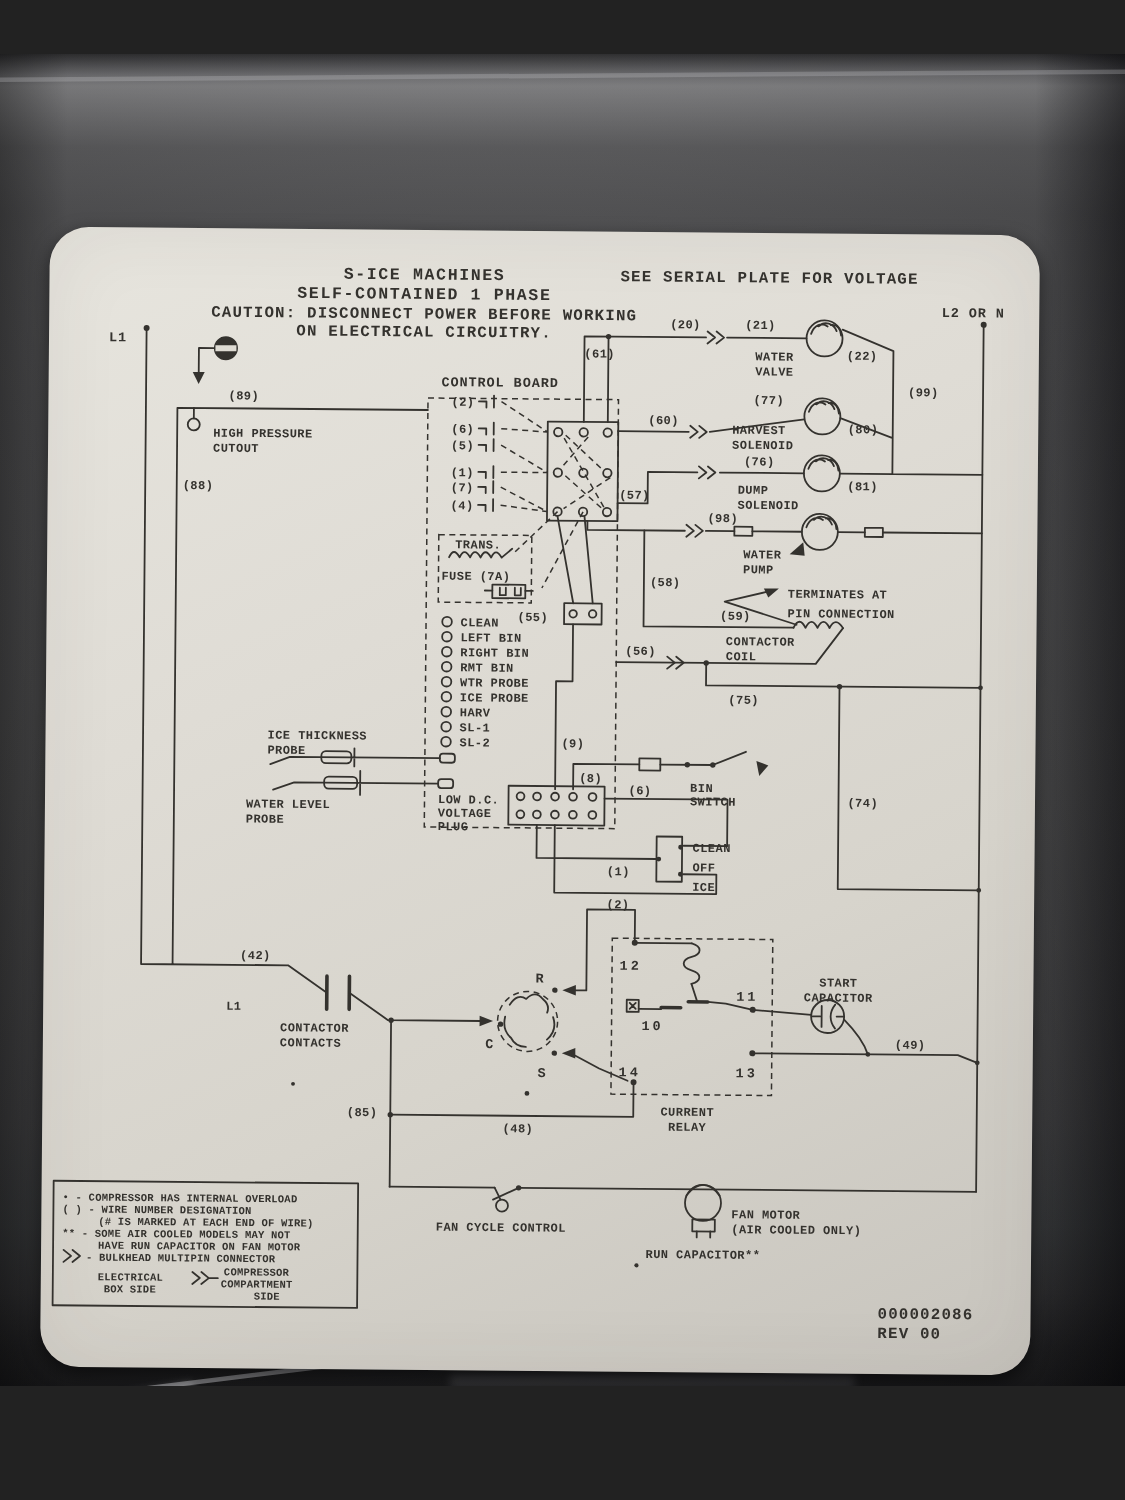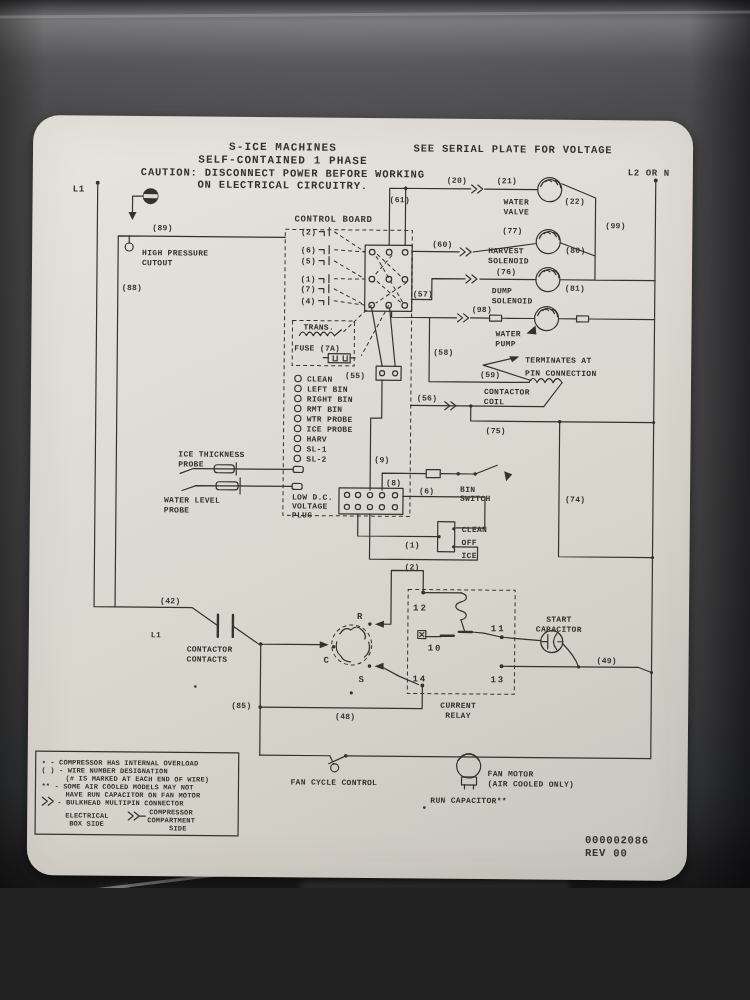--- a/index.html
+++ b/index.html
@@ -2,21 +2,21 @@
 <html><head>
 <meta charset="utf-8">
 <style>
   html,body{margin:0;padding:0;background:#222;}
   .photo{position:relative;width:750px;height:888px;overflow:hidden;
     background:
       radial-gradient(120% 90% at 45% 40%, rgba(255,255,255,.06), rgba(0,0,0,.25) 85%),
       linear-gradient(90deg, rgba(0,0,0,.35) 0px, rgba(0,0,0,0) 45px),
       linear-gradient(270deg, rgba(5,5,8,.6) 0px, rgba(0,0,0,0) 60px),
       linear-gradient(180deg,#303032 0%,#77777a 1.6%,#8a8a8c 2.4%,#5e5e60 7%,#525254 12%,#4c4c4e 28%,#484849 55%,#434345 80%,#3c3e40 88%,#333335 93%,#232325 97%,#1b1b1d 100%);
-    font-family:"Liberation Sans",sans-serif;}
+    font-family:"Liberation Sans",sans-serif;margin-top:36px;}
   .glint{position:absolute;left:0;top:13px;width:750px;height:3px;background:rgba(200,200,205,.28);transform:rotate(-.4deg);}
   .scratch{position:absolute;border-radius:3px;}
   .s1{left:28px;top:884px;width:205px;height:3px;background:rgba(215,215,220,.45);transform:rotate(-7deg);}
   .s2{left:58px;top:906px;width:150px;height:2px;background:rgba(195,195,200,.4);transform:rotate(4deg);}
   .s3{left:22px;top:930px;width:235px;height:6px;background:rgba(175,175,180,.33);filter:blur(1px);transform:rotate(-3deg);}
   .s4{left:140px;top:952px;width:330px;height:4px;background:rgba(150,150,155,.28);transform:rotate(-1.5deg);}
   .s5{left:193px;top:897px;width:28px;height:16px;background:rgba(188,168,96,.45);filter:blur(2px);transform:rotate(18deg);}
   .s6{left:300px;top:880px;width:270px;height:10px;background:rgba(130,130,135,.22);filter:blur(3px);}
   .s7{left:40px;top:892px;width:90px;height:8px;background:rgba(200,200,205,.25);filter:blur(2px);transform:rotate(-10deg);}
   .label{position:absolute;left:30px;top:118px;width:660px;height:760px;border-radius:26px;

